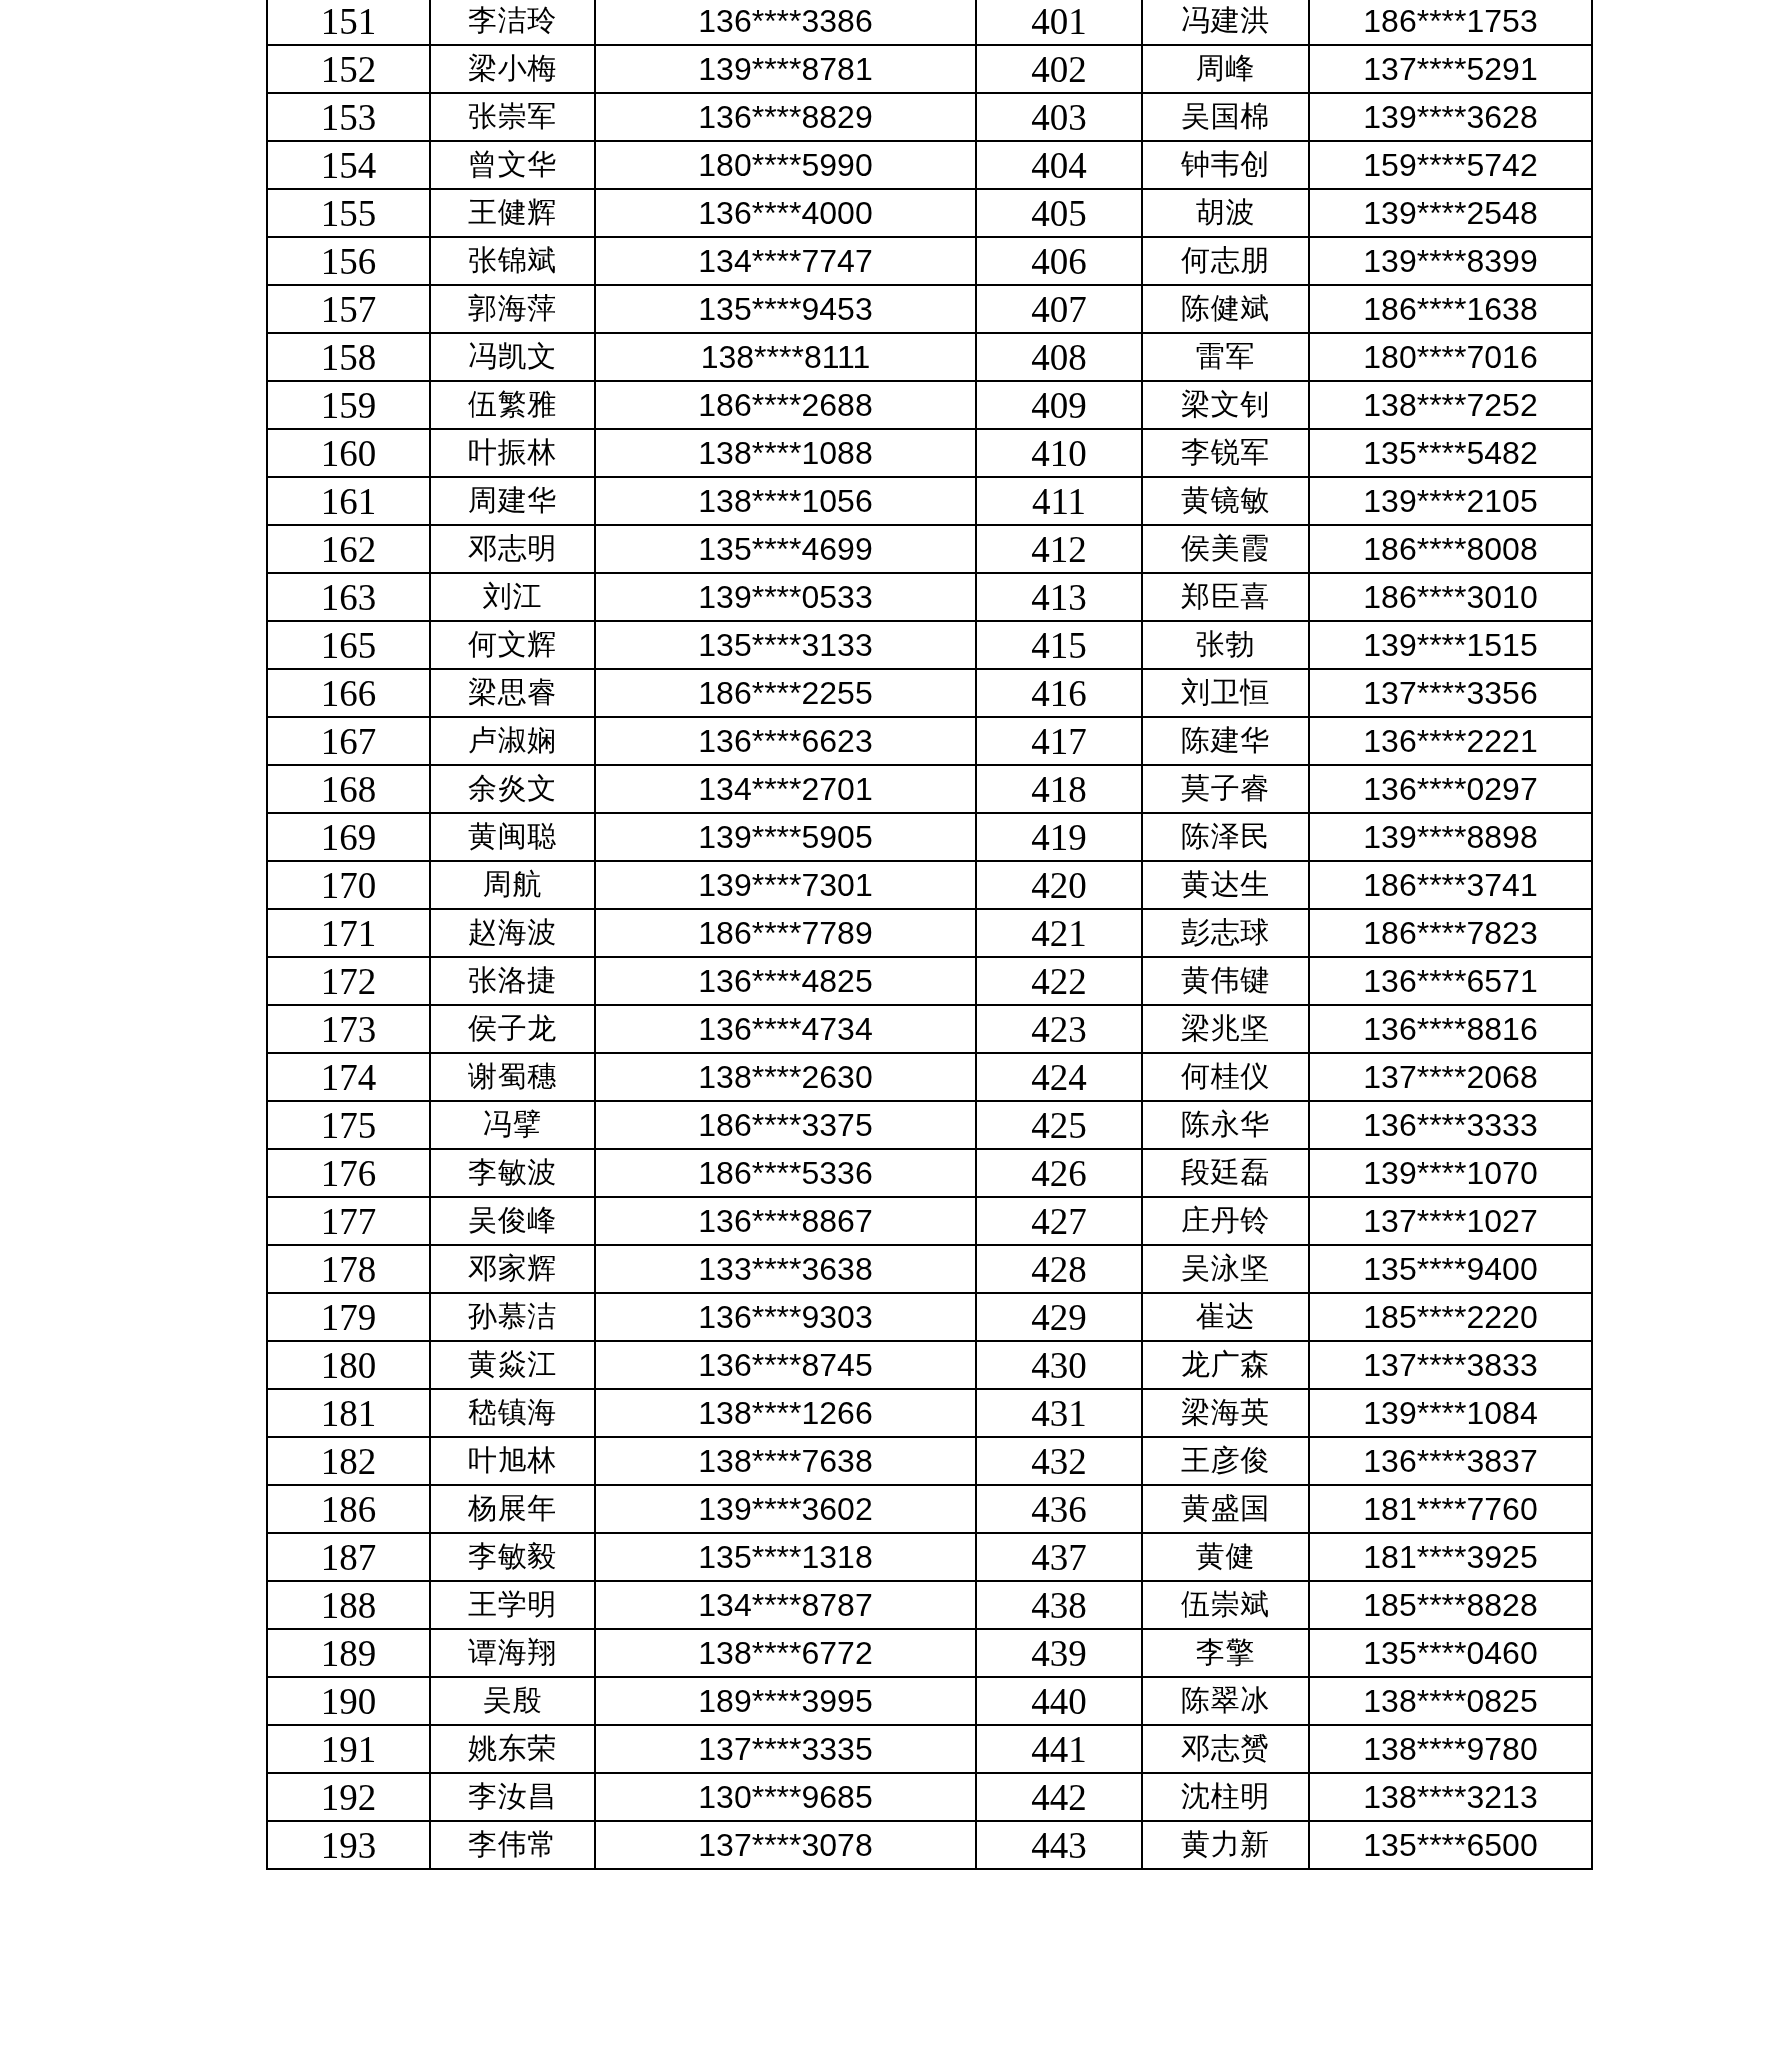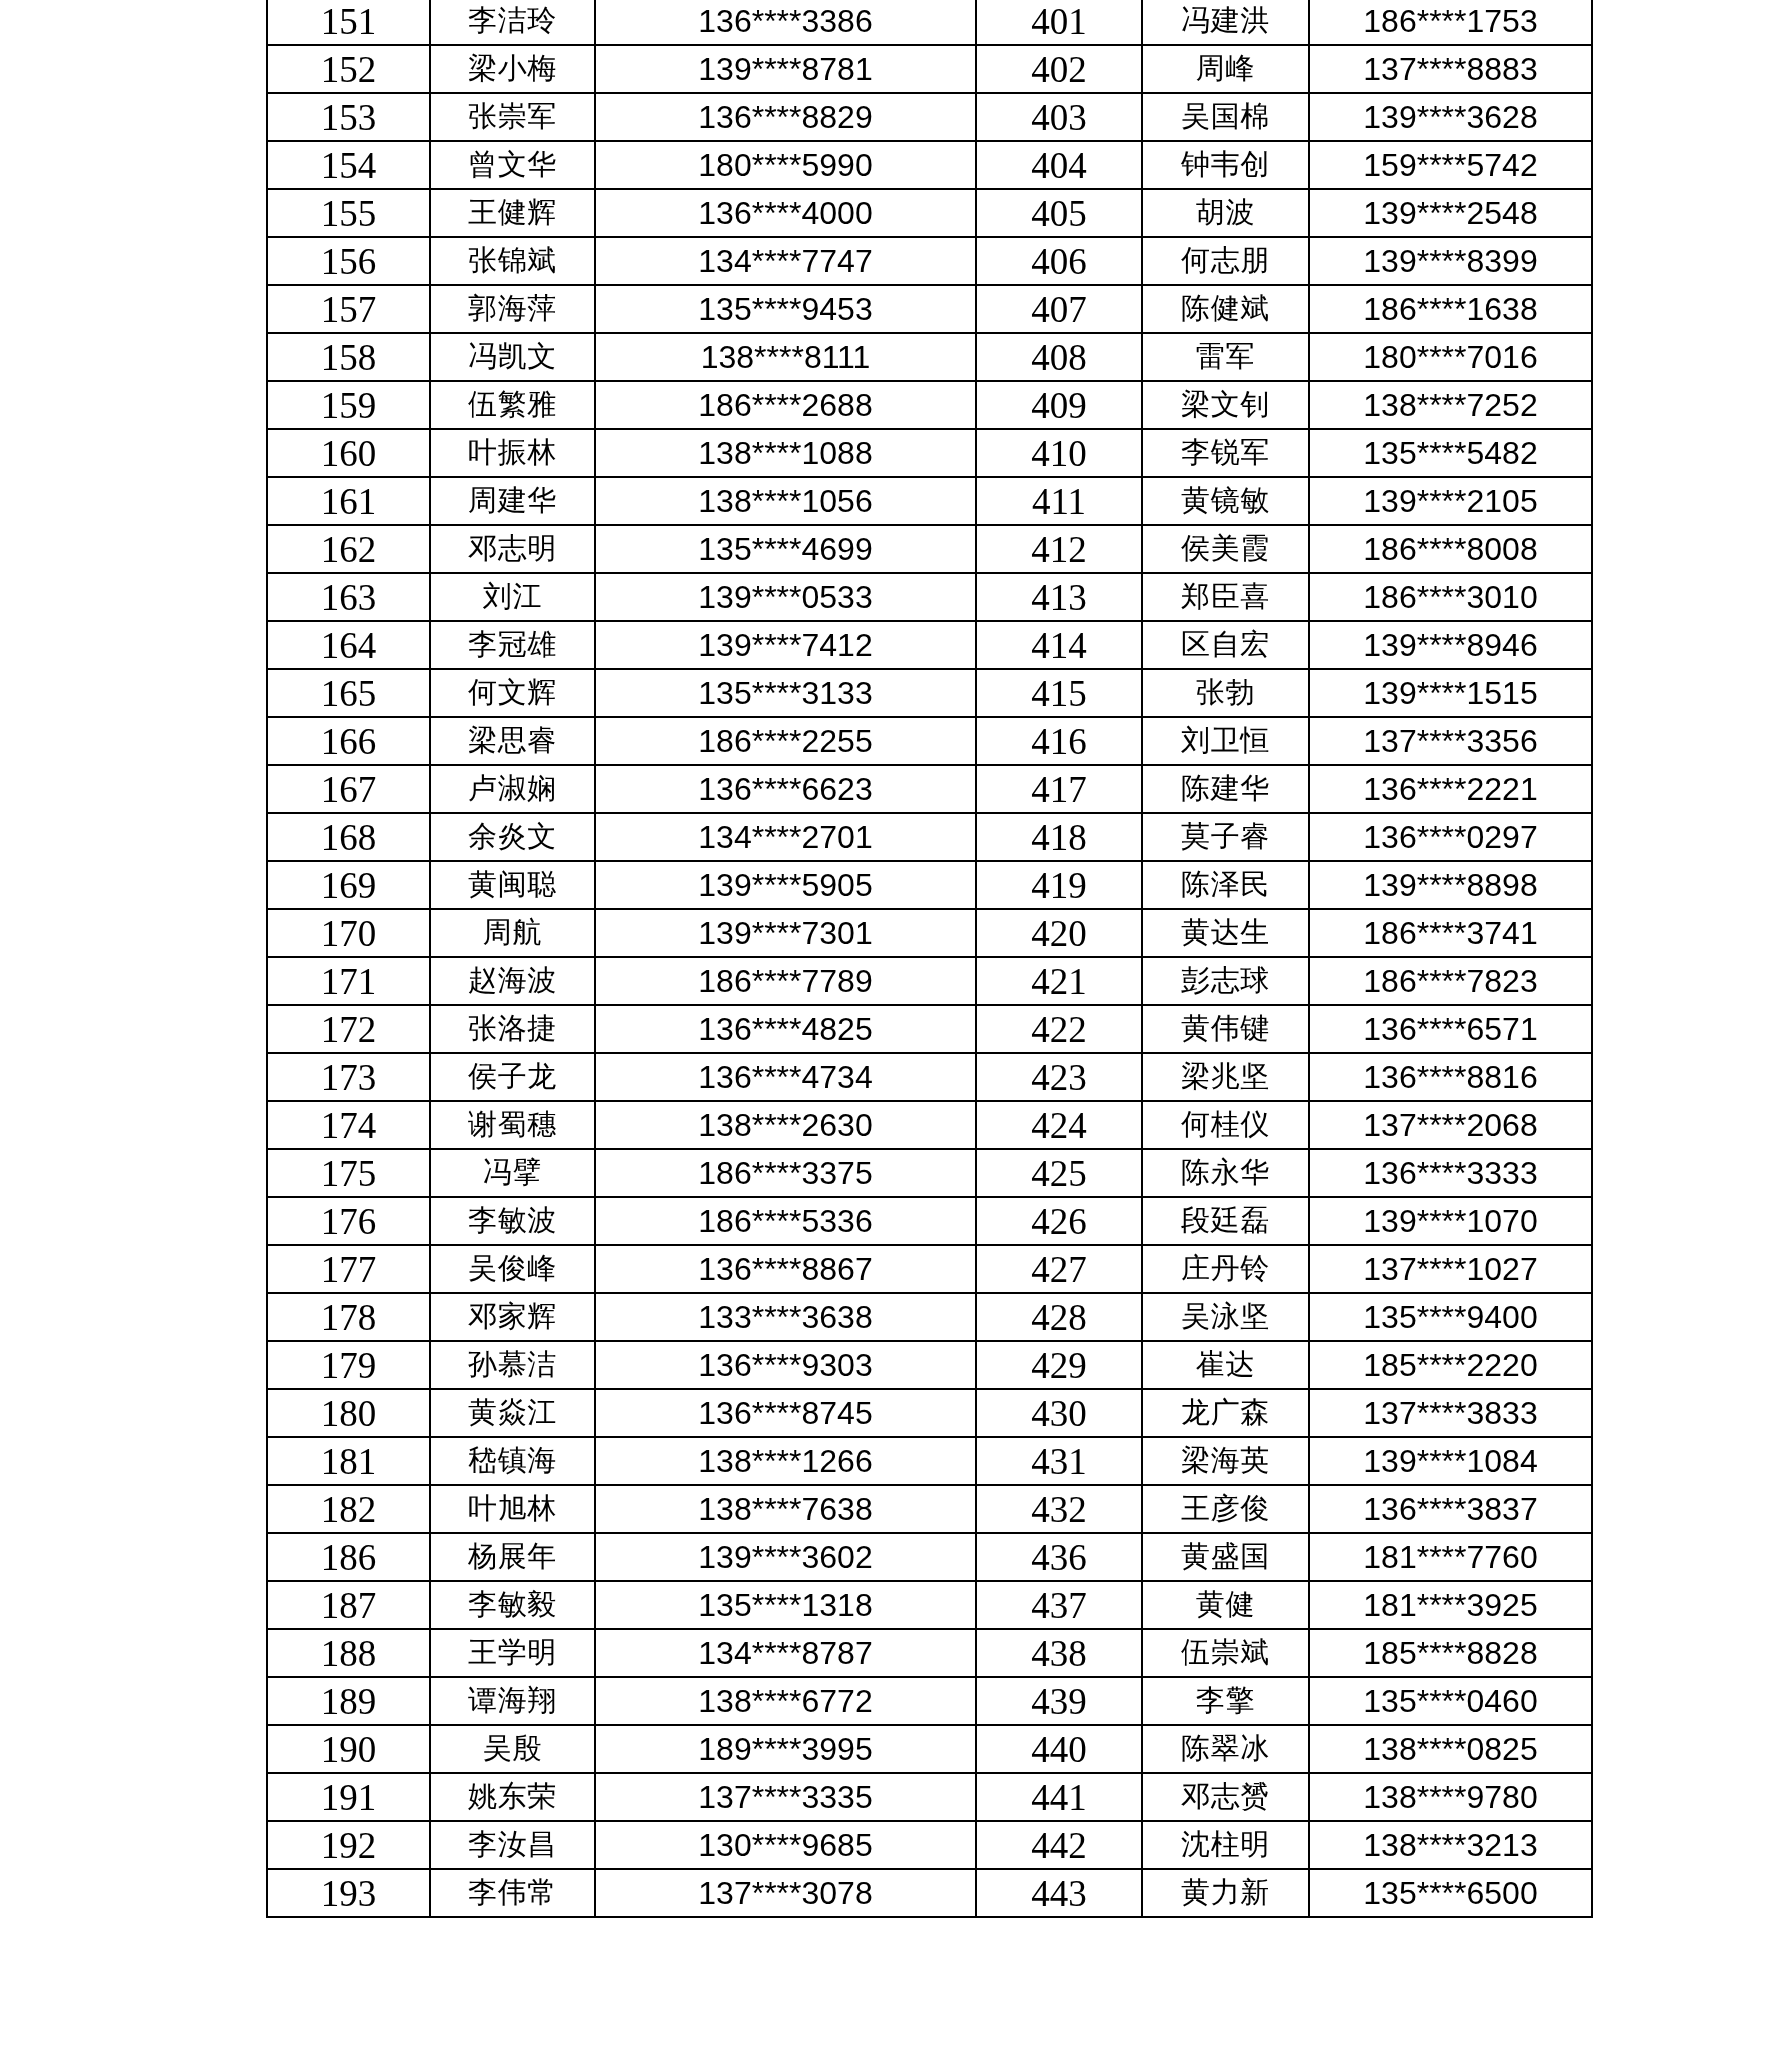--- a/index.html
+++ b/index.html
@@ -71,21 +71,21 @@
           <td class="idx">401</td>
           <td class="name">冯建洪</td>
           <td class="phone">186****1753</td>
         </tr>
         <tr>
           <td class="idx">152</td>
           <td class="name">梁小梅</td>
           <td class="phone">139****8781</td>
           <td class="idx">402</td>
           <td class="name">周峰</td>
-          <td class="phone">137****8883</td>
+          <td class="phone">137****5291</td>
         </tr>
         <tr>
           <td class="idx">153</td>
           <td class="name">张崇军</td>
           <td class="phone">136****8829</td>
           <td class="idx">403</td>
           <td class="name">吴国棉</td>
           <td class="phone">139****3628</td>
         </tr>
         <tr>
@@ -162,28 +162,20 @@
         </tr>
         <tr>
           <td class="idx">163</td>
           <td class="name">刘江</td>
           <td class="phone">139****0533</td>
           <td class="idx">413</td>
           <td class="name">郑臣喜</td>
           <td class="phone">186****3010</td>
         </tr>
         <tr>
-          <td class="idx">164</td>
-          <td class="name">李冠雄</td>
-          <td class="phone">139****7412</td>
-          <td class="idx">414</td>
-          <td class="name">区自宏</td>
-          <td class="phone">139****8946</td>
-        </tr>
-        <tr>
           <td class="idx">165</td>
           <td class="name">何文辉</td>
           <td class="phone">135****3133</td>
           <td class="idx">415</td>
           <td class="name">张勃</td>
           <td class="phone">139****1515</td>
         </tr>
         <tr>
           <td class="idx">166</td>
           <td class="name">梁思睿</td>

